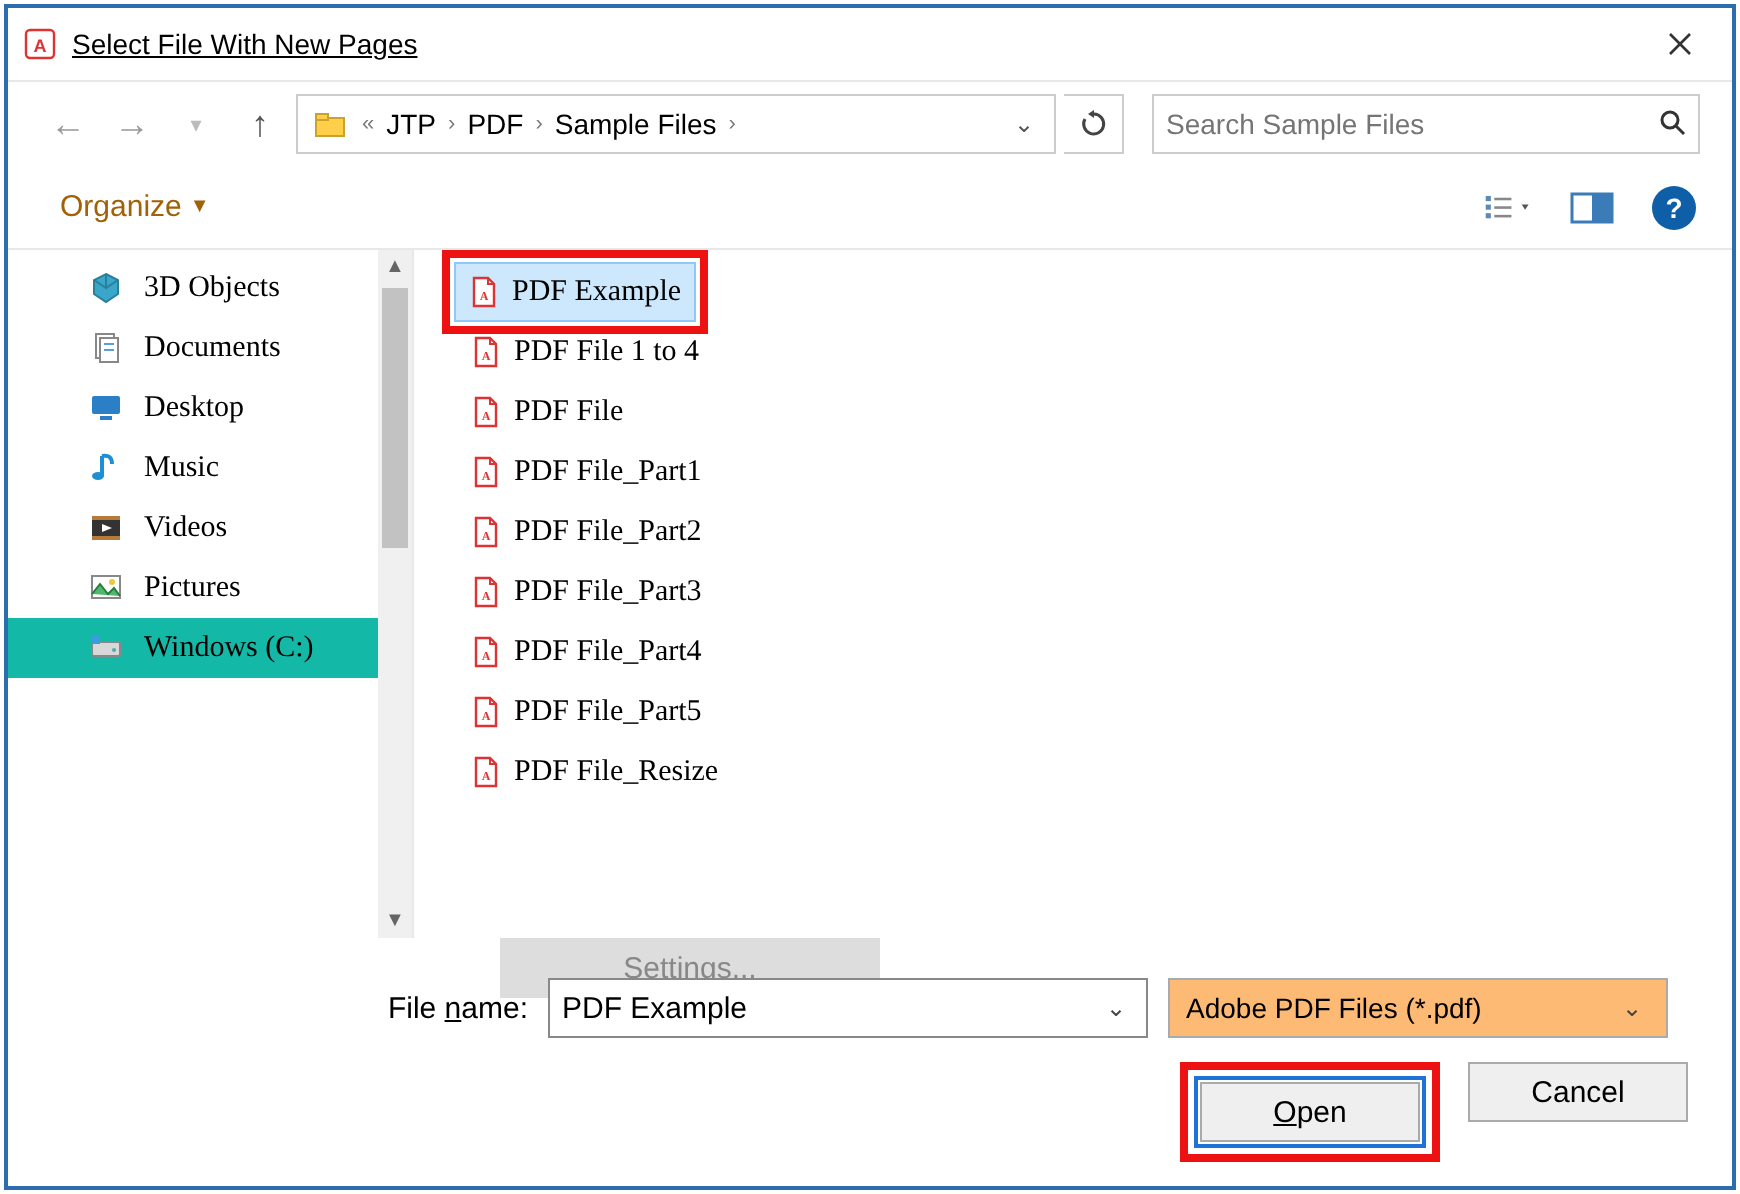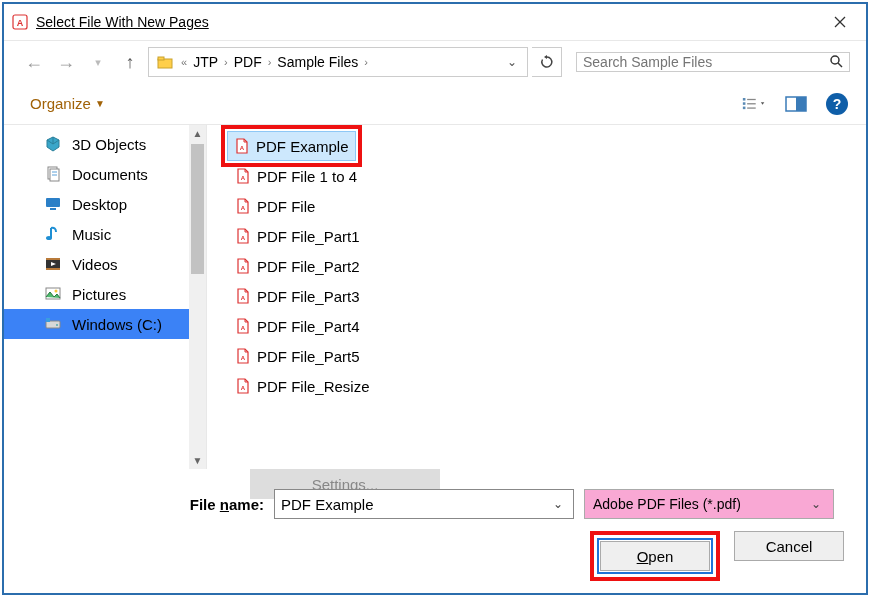--- a/index.html
+++ b/index.html
@@ -73,21 +73,21 @@
   padding: 0 6px;
 }
 .refresh-btn {
   width: 30px; height: 30px;
   border: 1px solid #ccc;
   border-left: none;
   display: flex; align-items: center; justify-content: center;
 }
 .search-box {
   flex: 1;
-  height: 20px;
+  height: 30px;
   border: 1px solid #ccc;
   margin-left: 10px;
   display: flex; align-items: center;
   padding: 0 6px;
 }
 .search-box input {
   flex: 1; border: none; outline: none;
   font-size: 14px; color: #555;
 }
 .search-icon { color: #555; font-size: 14px; }
@@ -114,20 +114,21 @@
 .help-icon {
   width: 22px; height: 22px; border-radius: 50%;
   background: #0f5ea8; color: #fff;
   display: flex; align-items: center; justify-content: center;
   font-size: 14px; font-weight: bold;
 }
 
 .content {
   display: flex;
   height: 344px;
+  font-family: Liberation Serif, serif;
 }
 .sidebar {
   width: 203px;
   border-right: 1px solid #e8e8e8;
   position: relative;
   overflow: hidden;
 }
 .sb-scroll {
   position: absolute; right: 0; top: 0; bottom: 0;
   width: 17px; background: #f0f0f0;
@@ -137,21 +138,21 @@
 .sb-thumb { background: #c2c2c2; width: 13px; border-radius: 0; margin: 2px auto; }
 .sb-list { padding: 4px 0; }
 .sb-item {
   height: 30px;
   display: flex; align-items: center;
   padding: 0 4px 0 40px;
   gap: 10px;
   font-size: 15px;
   cursor: pointer;
 }
-.sb-item.selected { background: #3b82f6; }
+.sb-item.selected { background: #14b8a6; }
 .sb-icon { width: 18px; height: 18px; display: inline-flex; align-items: center; justify-content: center; }
 
 .file-area {
   flex: 1;
   position: relative;
   padding: 6px 8px;
 }
 .file-item {
   height: 30px;
   display: inline-flex; align-items: center;
@@ -201,38 +202,37 @@
   padding: 12px 20px 12px 20px;
 }
 .fn-row {
   display: flex; align-items: center;
   gap: 10px;
   margin-bottom: 12px;
 }
 .fn-label {
   width: 240px; text-align: right;
   font-size: 15px;
-  font-weight: bold;
 }
 .fn-input {
   flex: 0 0 300px;
   height: 30px;
   border: 1px solid #888;
   display: flex; align-items: center;
   padding: 0 6px;
   position: relative;
   background: #fff;
 }
 .fn-input input { flex:1; border:none; outline:none; font-size:15px; }
 .combo-dd { font-size: 12px; color: #444; padding: 0 4px; }
 .filter-combo {
   flex: 0 0 250px;
   height: 30px;
   border: 1px solid #aaa;
-  background: #f9a8d4;
+  background: #fdba74;
   display: flex; align-items: center;
   padding: 0 8px;
   justify-content: space-between;
 }
 .btn-row {
   display: flex;
   justify-content: flex-end;
   gap: 14px;
   padding-right: 2px;
 }

